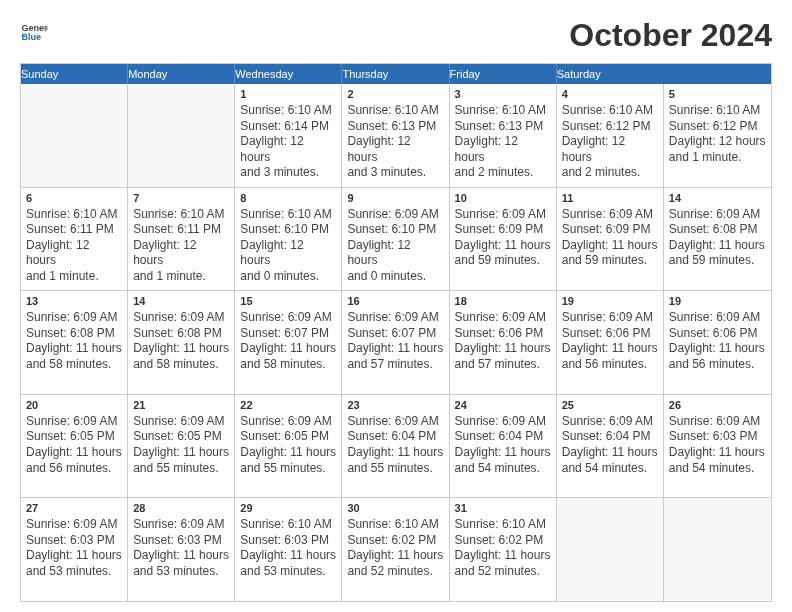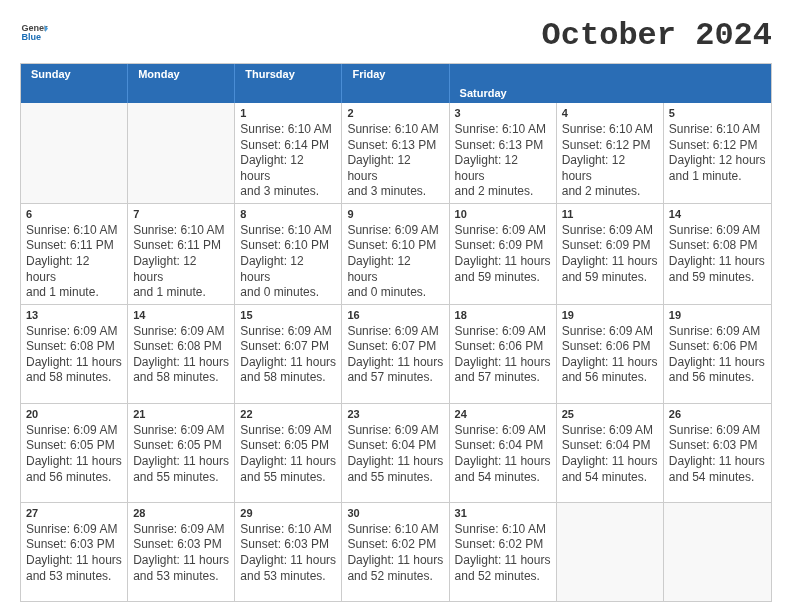--- a/index.html
+++ b/index.html
@@ -33,45 +33,44 @@
       height: 28px;
     }
     .title-block {
       text-align: right;
     }
     .month-title {
       font-size: 32px;
       font-weight: bold;
       color: #333;
       line-height: 1.1;
-      font-family: Liberation Mono, monospace;
     }
     .location {
       font-size: 14px;
       color: #555;
     }
     .calendar {
       flex: 1;
       display: flex;
       flex-direction: column;
       border: 1px solid #ccc;
     }
     .cal-header {
       display: grid;
       grid-template-columns: repeat(7, 1fr);
       background: #2a6db5;
     }
     .cal-header-cell {
       color: #fff;
       font-size: 11px;
-      font-weight: bold;
-      padding: 4px 10px;
+      font-weight: normal;
+      padding: 4px 0;
       border-right: 1px solid #4a8dd5;
     }
-    .cal-header-cell:last-child { border-right: none; margin-top: 19px; }
+    .cal-header-cell:last-child { border-right: none; }
     .cal-body {
       flex: 1;
       display: flex;
       flex-direction: column;
     }
     .cal-row {
       display: grid;
       grid-template-columns: repeat(7, 1fr);
       flex: 1;
       border-top: 1px solid #ccc;
@@ -115,20 +114,21 @@
     </div>
     <div class="title-block">
       <div class="month-title">October 2024</div>
     </div>
   </div>
 
   <div class="calendar">
     <div class="cal-header">
       <div class="cal-header-cell">Sunday</div>
       <div class="cal-header-cell">Monday</div>
+      <div class="cal-header-cell">Wednesday</div>
       <div class="cal-header-cell">Thursday</div>
       <div class="cal-header-cell">Friday</div>
       <div class="cal-header-cell">Saturday</div>
     </div>
     <div class="cal-body" id="cal-body">
     <div class="cal-row">
           <div class="cal-cell empty"></div>
           <div class="cal-cell empty"></div>
           <div class="cal-cell">
             <div class="day-num">1</div>

